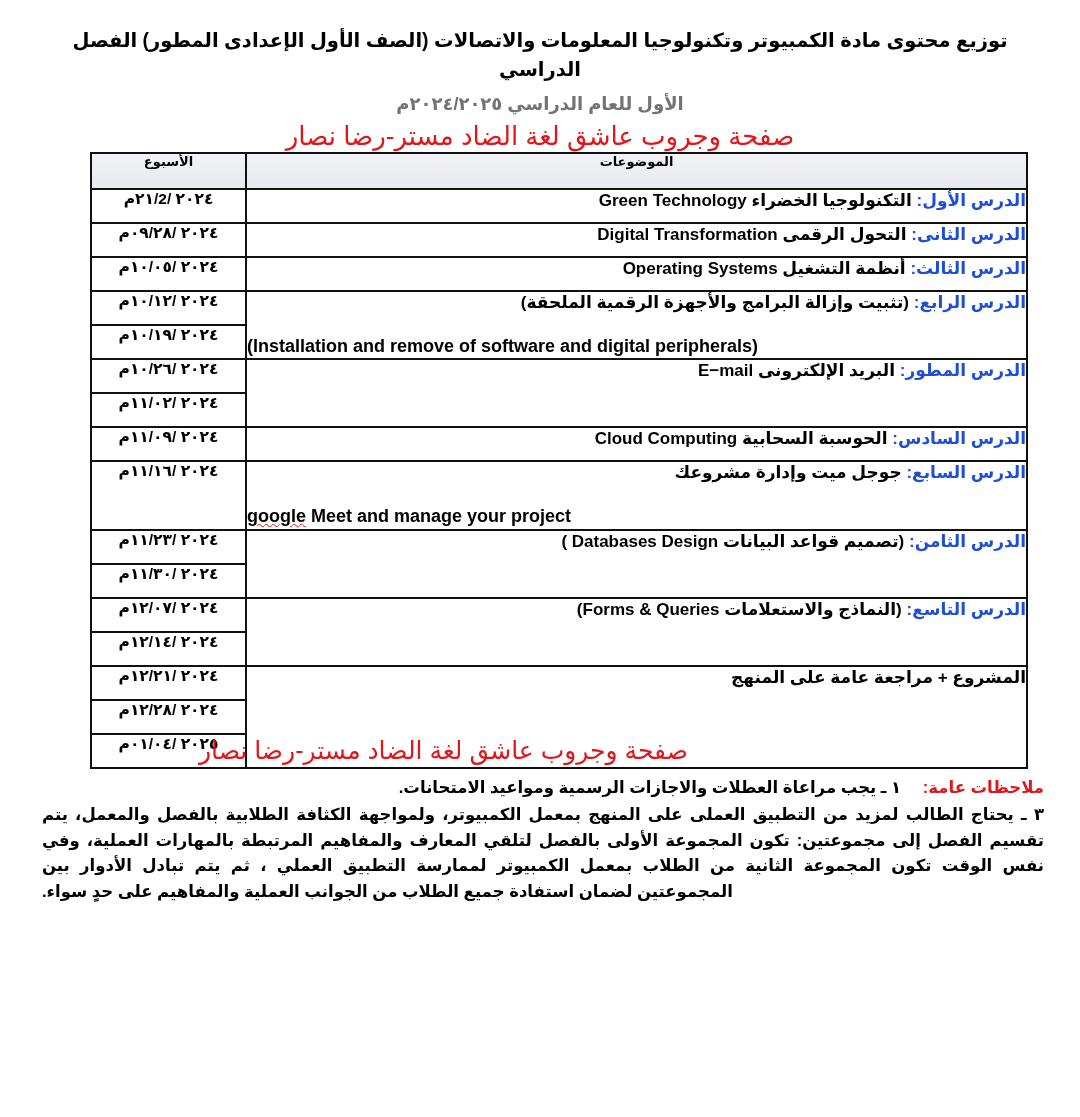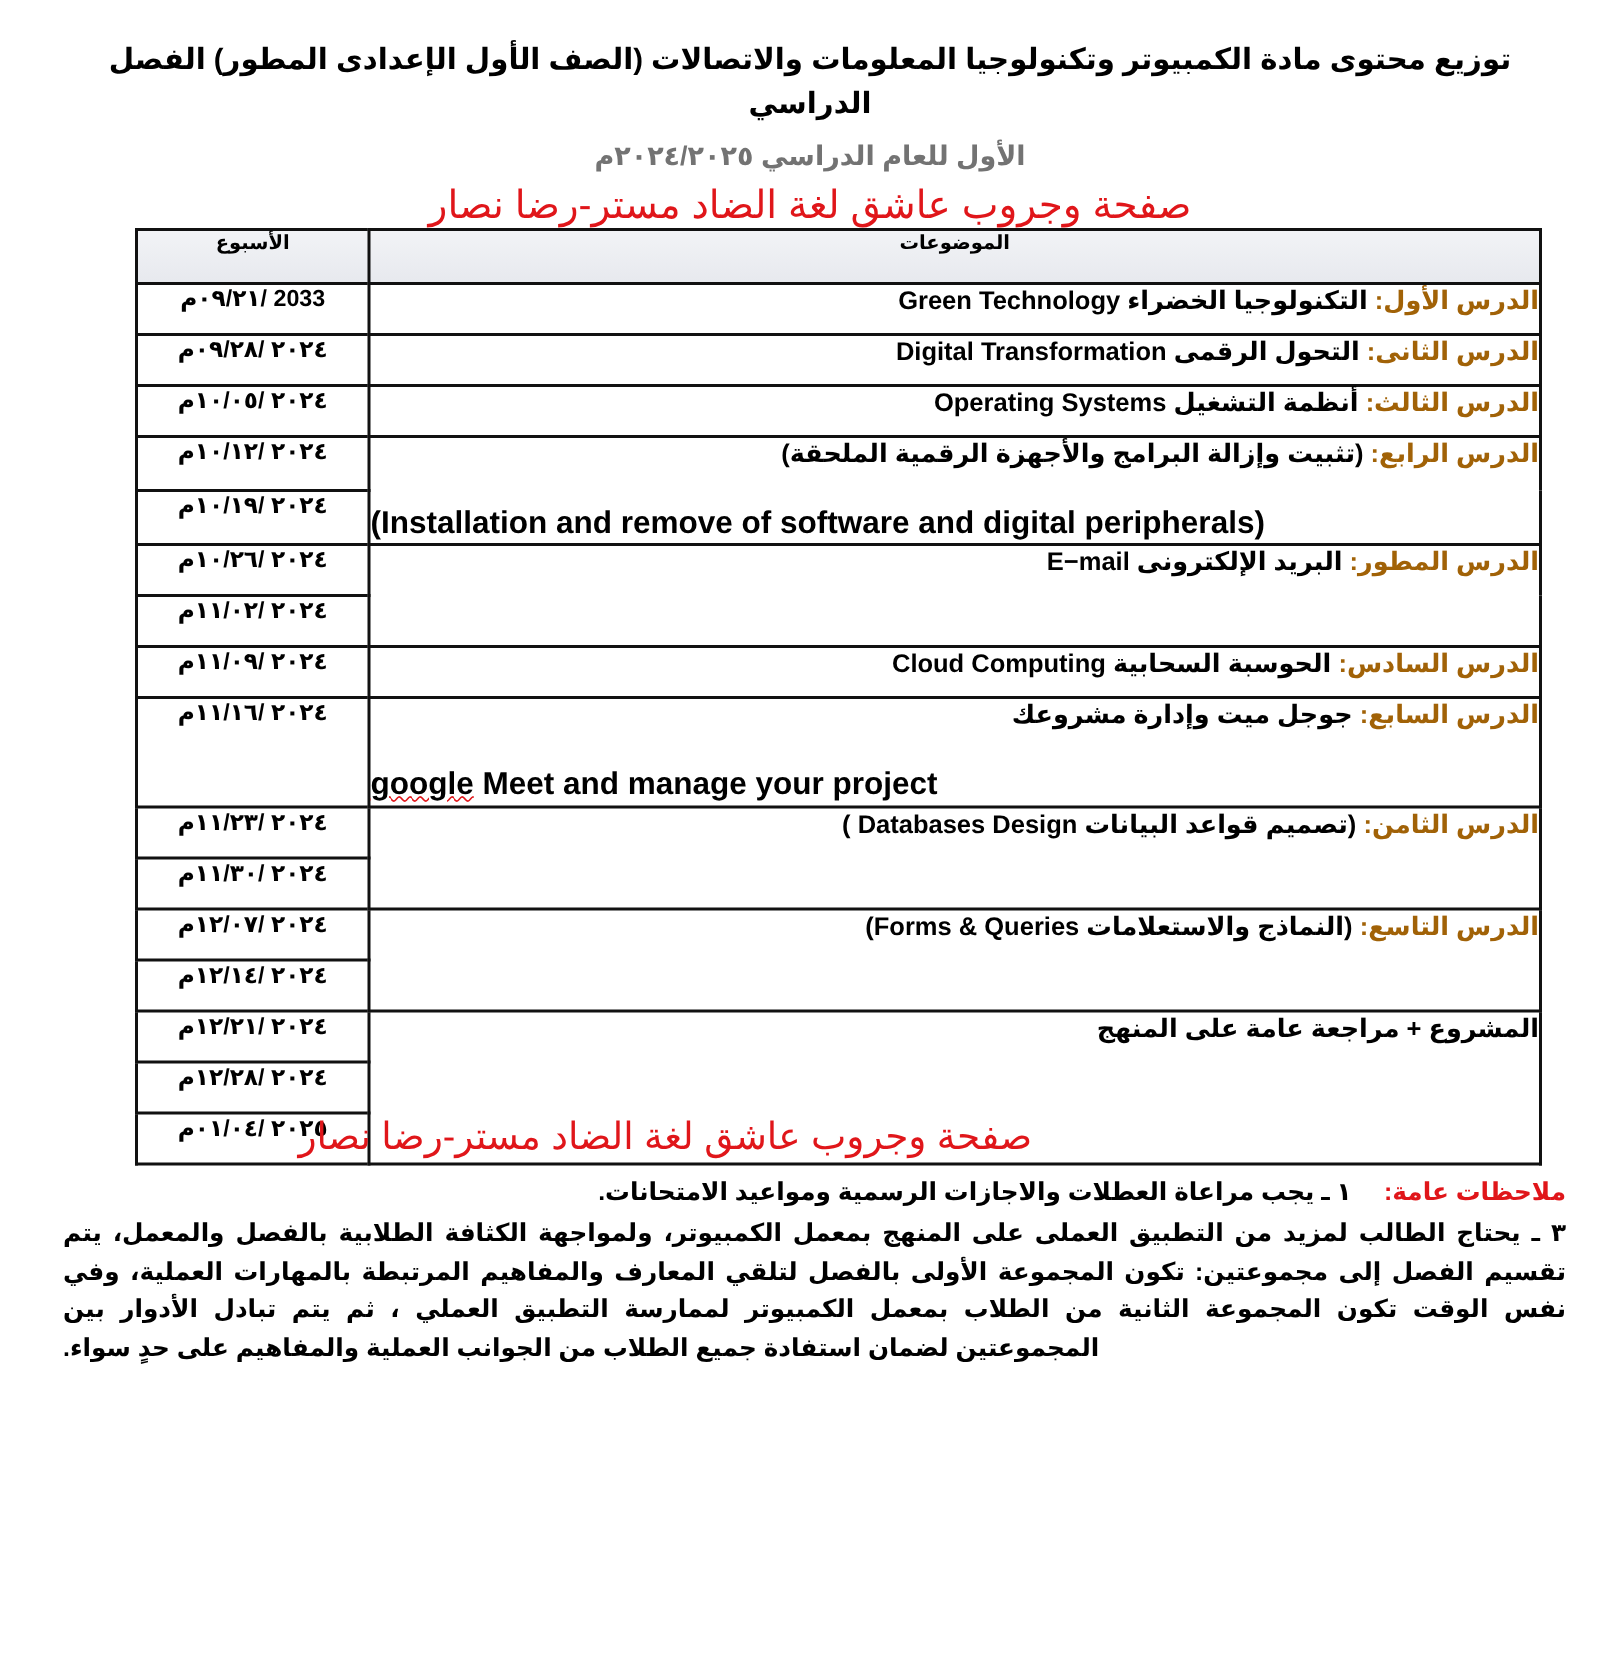--- a/index.html
+++ b/index.html
@@ -108,29 +108,29 @@
     padding: 7px 10px 8px 10px;
     direction: rtl;
   }
   .topic-line {
     font-size: 17px;
     font-weight: bold;
     line-height: 1.35;
     white-space: nowrap;
   }
   .lesson-label {
-    color: #a16207;
+    color: #1d4ed8;
   }
   .lesson-text {
     color: #000000;
   }
   .topic-line-en {
     direction: ltr;
     text-align: left;
-    font-size: 21px;
+    font-size: 18px;
     font-weight: bold;
     color: #000;
     margin-top: 20px;
     line-height: 1.3;
   }
   .spell {
     text-decoration: underline;
     text-decoration-color: #e0161a;
     text-decoration-style: wavy;
     text-decoration-thickness: 1px;
@@ -196,21 +196,21 @@
         <tr>
           <th class="hdr">الموضوعات</th>
           <th class="hdr">الأسبوع</th>
         </tr>
       </thead>
       <tbody id="schedule-body">
           <tr>
             <td class="topic" rowspan="1">
               <div class="topic-line"><span class="lesson-label">الدرس الأول:</span> <span class="lesson-text">التكنولوجيا الخضراء Green Technology</span></div>
             </td>
-            <td class="week">2033 /٠٩/٢١م</td>
+            <td class="week">٢٠٢٤ /2/٢١م</td>
           </tr>
           <tr>
             <td class="topic" rowspan="1">
               <div class="topic-line"><span class="lesson-label">الدرس الثانى:</span> <span class="lesson-text">التحول الرقمى Digital Transformation</span></div>
             </td>
             <td class="week">٢٠٢٤ /٠٩/٢٨م</td>
           </tr>
           <tr>
             <td class="topic" rowspan="1">
               <div class="topic-line"><span class="lesson-label">الدرس الثالث:</span> <span class="lesson-text">أنظمة التشغيل Operating Systems</span></div>

